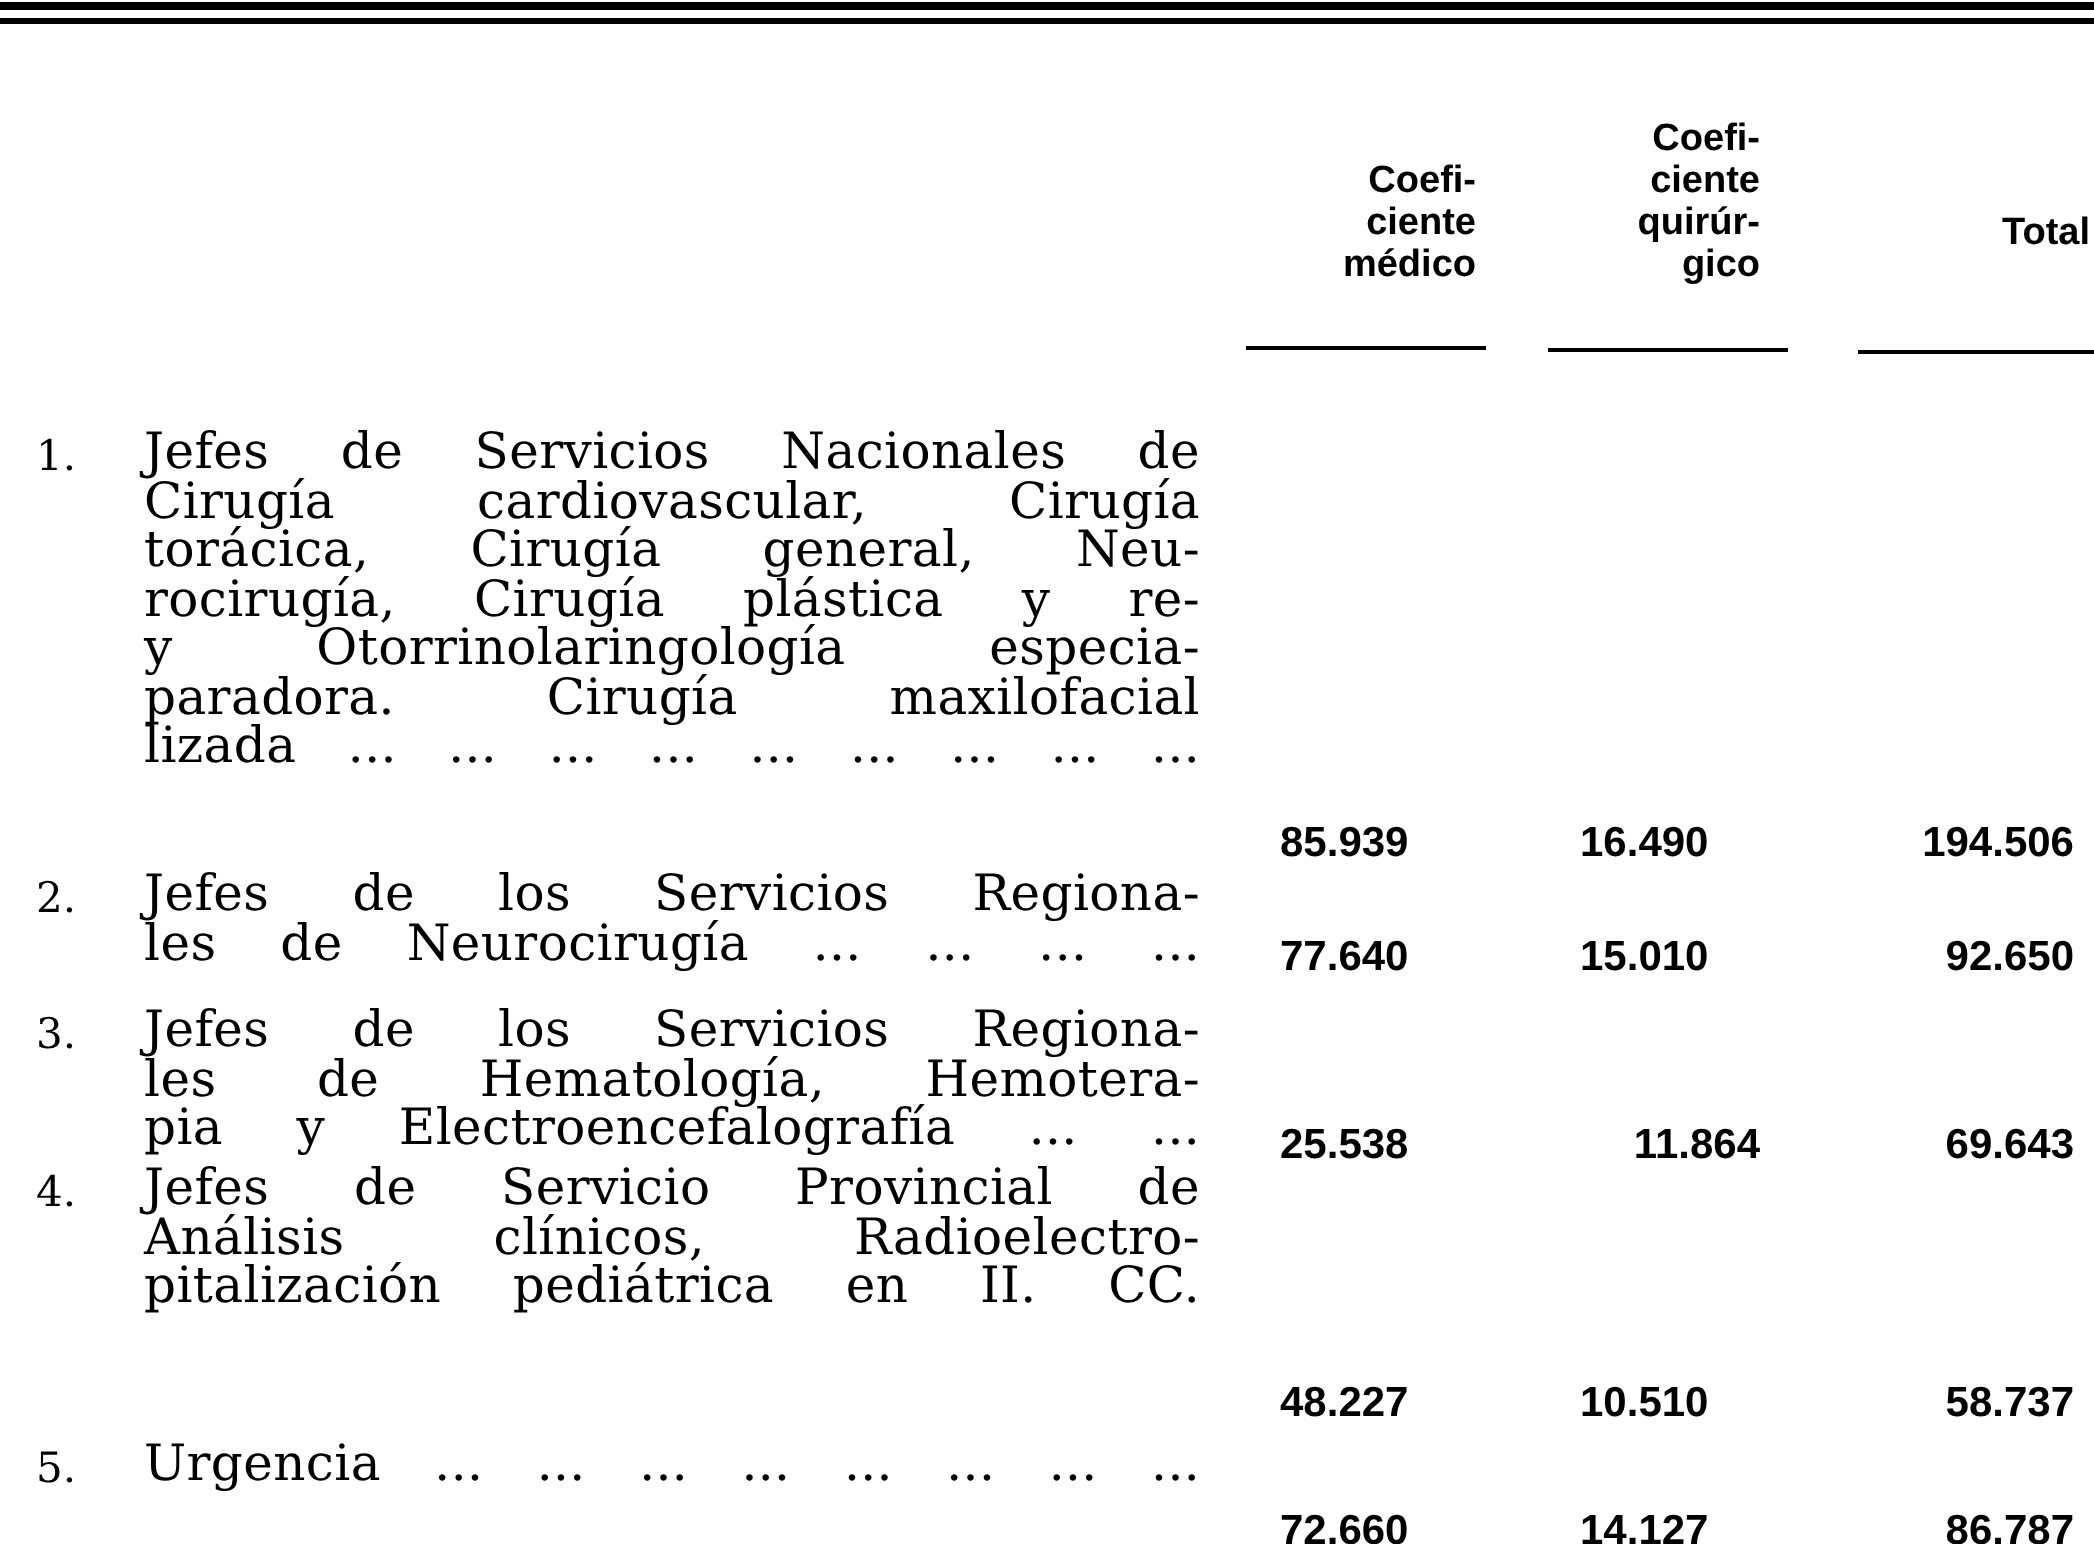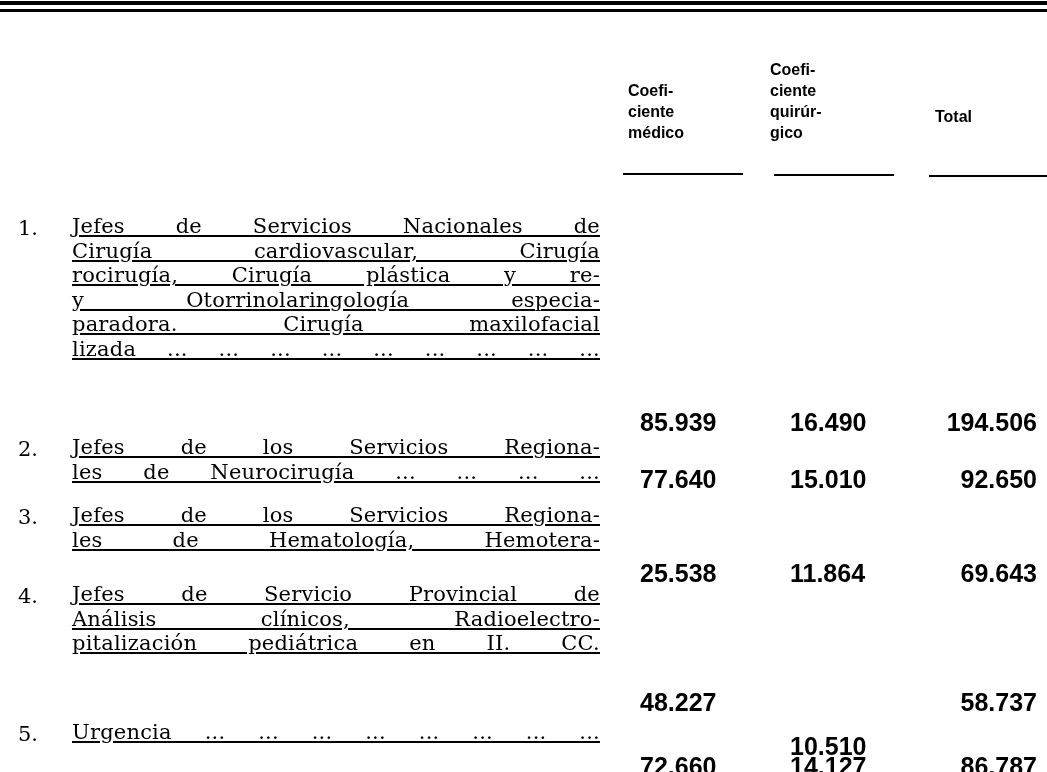--- a/index.html
+++ b/index.html
@@ -22,23 +22,23 @@
       background: #000;
     }
     .rule-top { top: 1px; height: 4px; }
     .rule-second { top: 9px; height: 3px; }
 
     .header {
       position: absolute;
       top: 60px;
       font-family: "Liberation Sans", "DejaVu Sans", sans-serif;
       font-weight: bold;
-      font-size: 16px;
+      font-size: 19px;
       line-height: 21px;
-      text-align: left;
+      text-align: right;
     }
     .header .line { display: block; }
     .header-underline {
       position: absolute;
       height: 2px;
       background: #000;
     }
 
     .col-medico { left: 628px; width: 110px; top: 80px; }
     .col-quir { left: 770px; width: 110px; top: 59px; }
@@ -56,38 +56,37 @@
     .row-num {
       position: absolute;
       left: 18px;
       font-size: 21px;
       line-height: 24.5px;
     }
     .row-text {
       position: absolute;
       left: 72px;
       width: 528px;
-      font-size: 21px;
+      font-size: 25px;
       line-height: 24.5px;
       text-align: justify;
       text-align-last: justify;
       letter-spacing: 0.2px;
-      text-decoration: underline;
     }
     .row-text .ln {
       display: block;
       white-space: nowrap;
       text-align: justify;
       text-align-last: justify;
     }
     .val {
       position: absolute;
       font-family: "Liberation Sans", "DejaVu Sans", sans-serif;
       font-weight: bold;
-      font-size: 25px;
+      font-size: 21px;
       line-height: 24px;
       text-align: right;
     }
     .v-medico { left: 640px; width: 90px; text-align: left; }
     .v-quir { left: 790px; width: 90px; text-align: left; }
     .v-total { left: 937px; width: 100px; }
   </style>
 </head>
 <body>
 
@@ -111,20 +110,21 @@
 
 <div class="header-underline ul-medico"></div>
 <div class="header-underline ul-quir"></div>
 <div class="header-underline ul-total"></div>
 
 <div class="row" style="top:214px;">
   <span class="row-num" style="top:2px;">1.</span>
   <div class="row-text">
     <span class="ln">Jefes de Servicios Nacionales de</span>
     <span class="ln">Cirugía cardiovascular, Cirugía</span>
+    <span class="ln">torácica, Cirugía general, Neu-</span>
     <span class="ln">rocirugía, Cirugía plástica y re-</span>
     <span class="ln">y Otorrinolaringología especia-</span>
     <span class="ln">paradora. Cirugía maxilofacial</span>
     <span class="ln">lizada ... ... ... ... ... ... ... ... ...</span>
   </div>
   <span class="val v-medico" style="top:196px;">85.939</span>
   <span class="val v-quir" style="top:196px;">16.490</span>
   <span class="val v-total" style="top:196px;">194.506</span>
 </div>
 
@@ -137,35 +137,36 @@
   <span class="val v-medico" style="top:32px;">77.640</span>
   <span class="val v-quir" style="top:32px;">15.010</span>
   <span class="val v-total" style="top:32px;">92.650</span>
 </div>
 
 <div class="row" style="top:503px;">
   <span class="row-num" style="top:2px;">3.</span>
   <div class="row-text">
     <span class="ln">Jefes de los Servicios Regiona-</span>
     <span class="ln">les de Hematología, Hemotera-</span>
+    <span class="ln">pia y Electroencefalografía ... ...</span>
   </div>
   <span class="val v-medico" style="top:58px;">25.538</span>
-  <span class="val v-quir" style="top:58px;">11.864</span>
+  <span class="val v-quir" style="top:58px;text-align:right;">11.864</span>
   <span class="val v-total" style="top:58px;">69.643</span>
 </div>
 
 <div class="row" style="top:582px;">
   <span class="row-num" style="top:2px;">4.</span>
   <div class="row-text">
     <span class="ln">Jefes de Servicio Provincial de</span>
     <span class="ln">Análisis clínicos, Radioelectro-</span>
     <span class="ln">pitalización pediátrica en II. CC.</span>
   </div>
   <span class="val v-medico" style="top:108px;">48.227</span>
-  <span class="val v-quir" style="top:108px;margin-top:44px;">10.510</span>
+  <span class="val v-quir" style="top:108px;">10.510</span>
   <span class="val v-total" style="top:108px;">58.737</span>
 </div>
 
 <div class="row" style="top:720px;">
   <span class="row-num" style="top:2px;">5.</span>
   <div class="row-text">
     <span class="ln">Urgencia ... ... ... ... ... ... ... ...</span>
   </div>
   <span class="val v-medico" style="top:34px;">72.660</span>
   <span class="val v-quir" style="top:34px;">14.127</span>

